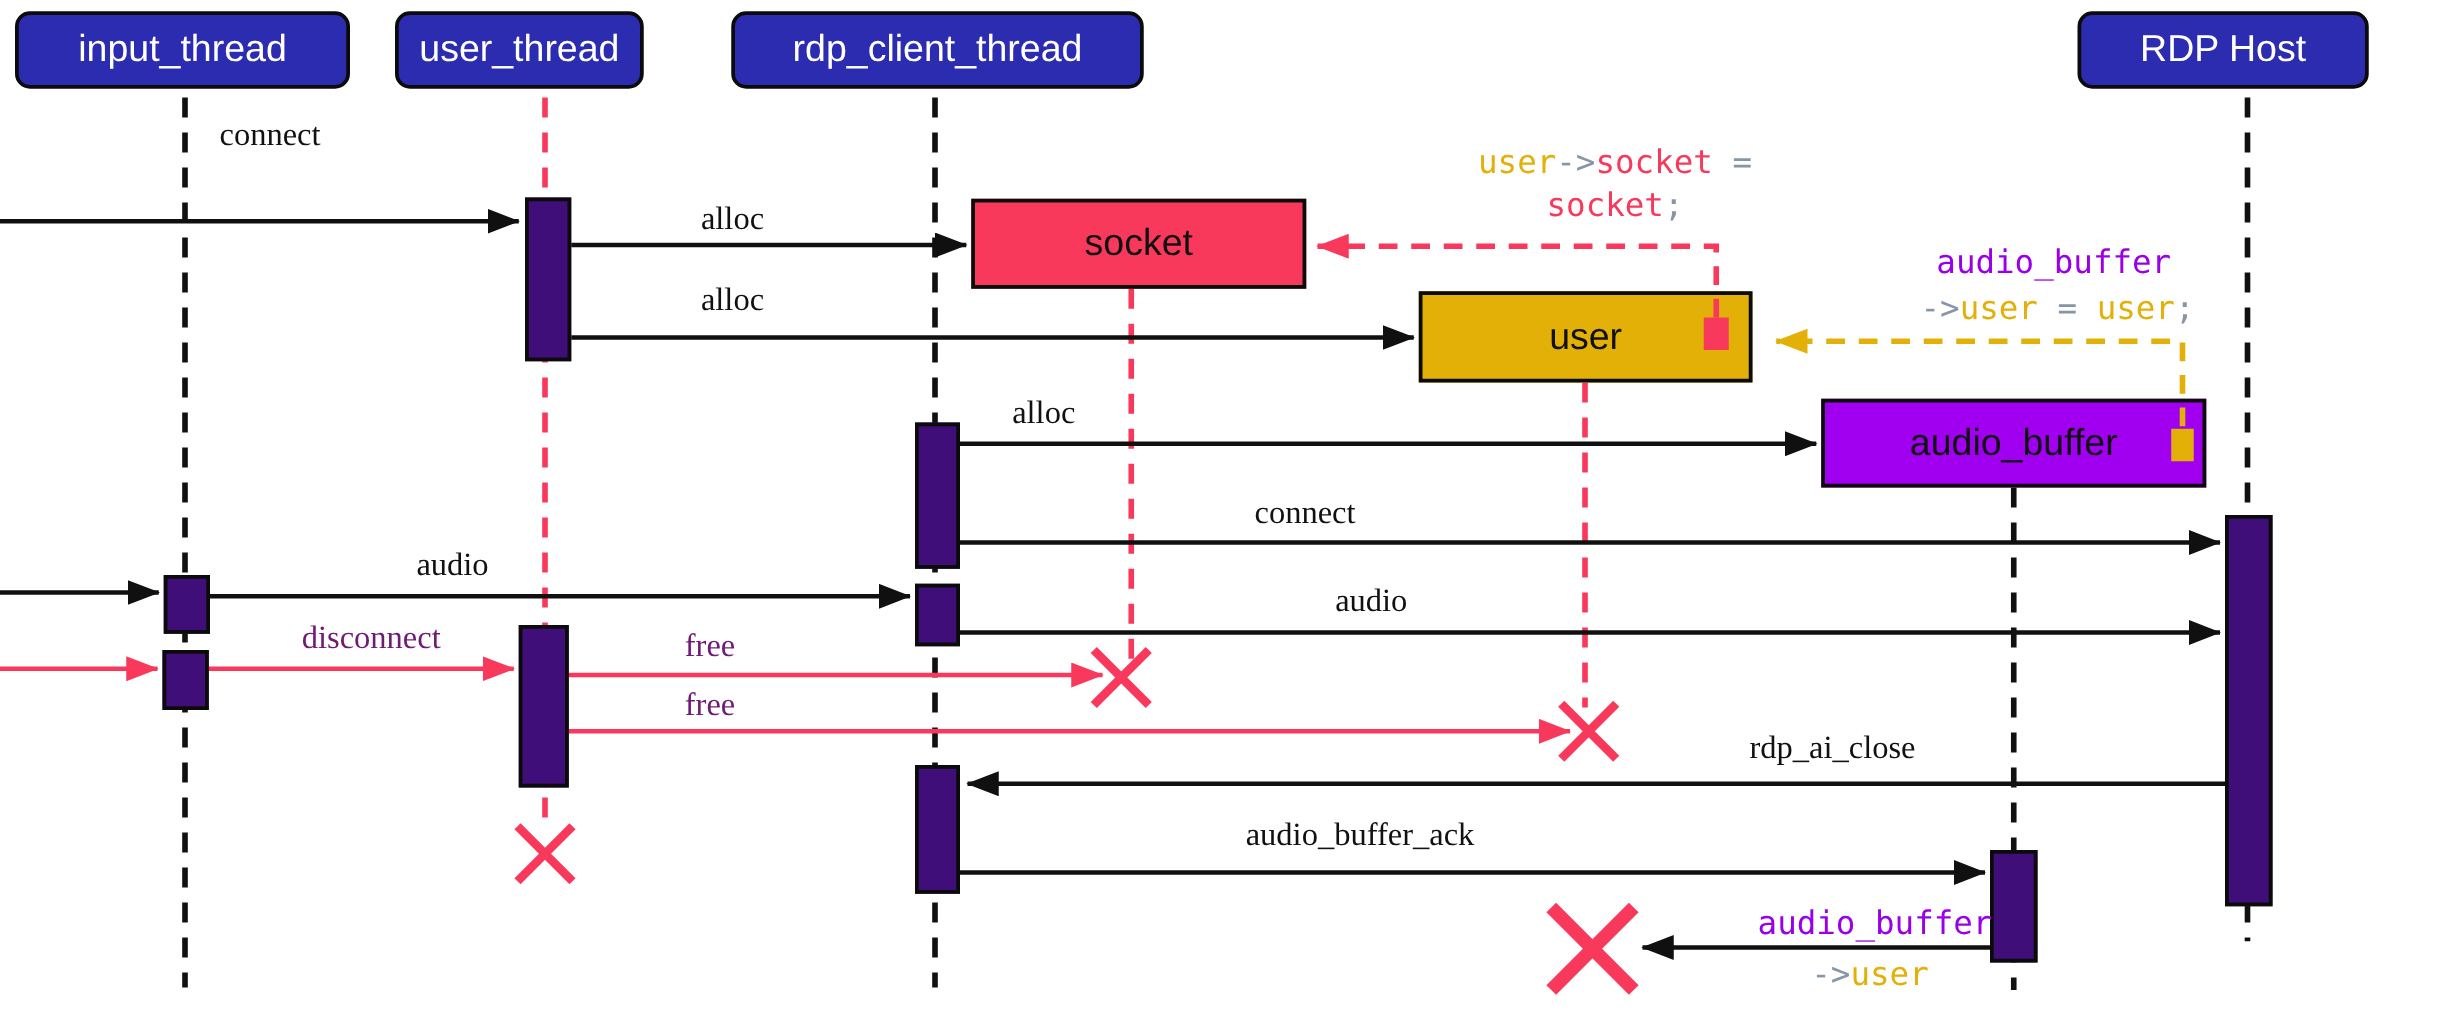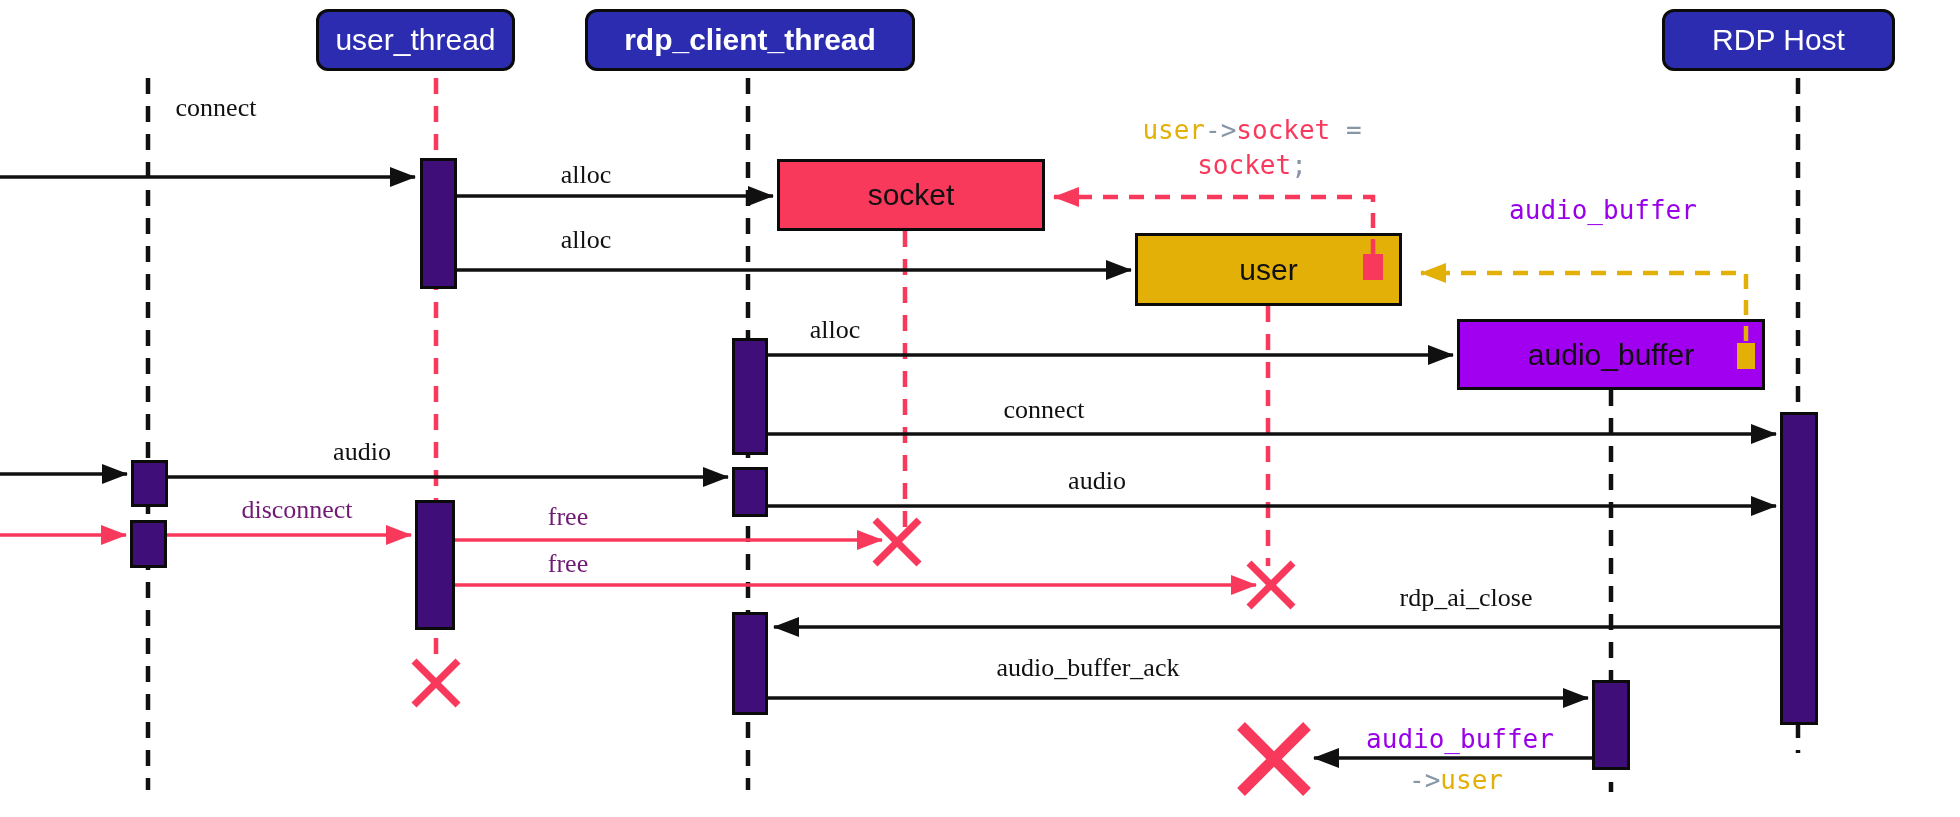--- a/index.html
+++ b/index.html
@@ -9,21 +9,21 @@
   .hdr{position:absolute;height:62px;background:#2C2CB0;border:3.5px solid #0b0b0b;border-radius:12px;
        display:flex;align-items:center;justify-content:center;color:#ffffff;font-size:30px;
        font-family:"Liberation Sans",sans-serif;box-sizing:border-box;}
   .objbox{position:absolute;border:3.5px solid #0b0b0b;display:flex;align-items:center;justify-content:center;
        color:#111;font-size:30px;font-family:"Liberation Sans",sans-serif;box-sizing:border-box;}
   .bar{position:absolute;background:#3F0E78;border:3px solid #0b0b0b;box-sizing:border-box;}
   .msg{position:absolute;transform:translate(-50%,-50%);font-family:Liberation Serif, serif;
        font-size:26px;color:#111;white-space:nowrap;}
   .msg.red{color:#701a75;}
   .code{position:absolute;transform:translate(-50%,-50%);font-family:"DejaVu Sans Mono",monospace;
-       font-size:26px;white-space:pre;}
+       font-size:26px;white-space:pre;margin-left:40px;}
   .tk-gold{color:#E2B007;} .tk-gray{color:#8796A6;} .tk-pink{color:#F9395C;} .tk-purple{color:#9A00E8;}
 </style>
 </head>
 <body>
 
 <div id="stage">
 
   <svg width="1960" height="817" viewBox="0 0 1960 817">
     <defs>
       <marker id="mB" markerUnits="userSpaceOnUse" markerWidth="26" markerHeight="20" refX="25" refY="10" orient="auto">
@@ -72,24 +72,27 @@
     <g stroke="#F9395C" stroke-width="7">
       <line x1="414" y1="661" x2="458" y2="705"></line>
         <line x1="414" y1="705" x2="458" y2="661"></line>
     </g>
     <g stroke="#F9395C" stroke-width="11">
       <line x1="1241" y1="726" x2="1307" y2="792"></line>
         <line x1="1241" y1="792" x2="1307" y2="726"></line>
     </g>
   </svg>
 
+  <div class="hdr" style="left:12px;top:9px;width:268px;">
+    <span>input_thread</span>
+  </div>
   <div class="hdr" style="left:316px;top:9px;width:199px;">
     <span>user_thread</span>
   </div>
-  <div class="hdr" style="left:585px;top:9px;width:330px;font-weight:bold;">
+  <div class="hdr" style="left:585px;top:9px;width:330px;">
     <span>rdp_client_thread</span>
   </div>
   <div class="hdr" style="left:1662px;top:9px;width:233px;">
     <span>RDP Host</span>
   </div>
 
   <div class="objbox" style="left:777px;top:159px;width:268px;height:72px;background:#F9395C;">
     <span>socket</span>
   </div>
   <div class="objbox" style="left:1135px;top:233px;width:267px;height:73px;background:#E2B007;">
@@ -126,17 +129,18 @@
   <div class="msg red" style="left:297px;top:510px;">disconnect</div>
   <div class="msg red" style="left:568px;top:517px;">free</div>
   <div class="msg red" style="left:568px;top:564px;">free</div>
   <div class="msg" style="left:1466px;top:598px;">rdp_ai_close</div>
   <div class="msg" style="left:1088px;top:668px;">audio_buffer_ack</div>
 
   <div class="code" style="left:1252px;top:130px;"><span class="tk-gold">user</span><span class="tk-gray">-&gt;</span><span class="tk-pink">socket</span><span class="tk-gray"> =</span></div>
   <div class="code" style="left:1252px;top:165px;"><span class="tk-pink">socket</span><span class="tk-gray">;</span></div>
 
   <div class="code" style="left:1603px;top:210px;"><span class="tk-purple">audio_buffer</span></div>
+  <div class="code" style="left:1606px;top:247px;"><span class="tk-gray">-&gt;</span><span class="tk-gold">user</span><span class="tk-gray"> = </span><span class="tk-gold">user</span><span class="tk-gray">;</span></div>
 
   <div class="code" style="left:1460px;top:739px;"><span class="tk-purple">audio_buffer</span></div>
   <div class="code" style="left:1456px;top:780px;"><span class="tk-gray">-&gt;</span><span class="tk-gold">user</span></div>
 
 </div>
 
 </body></html>

